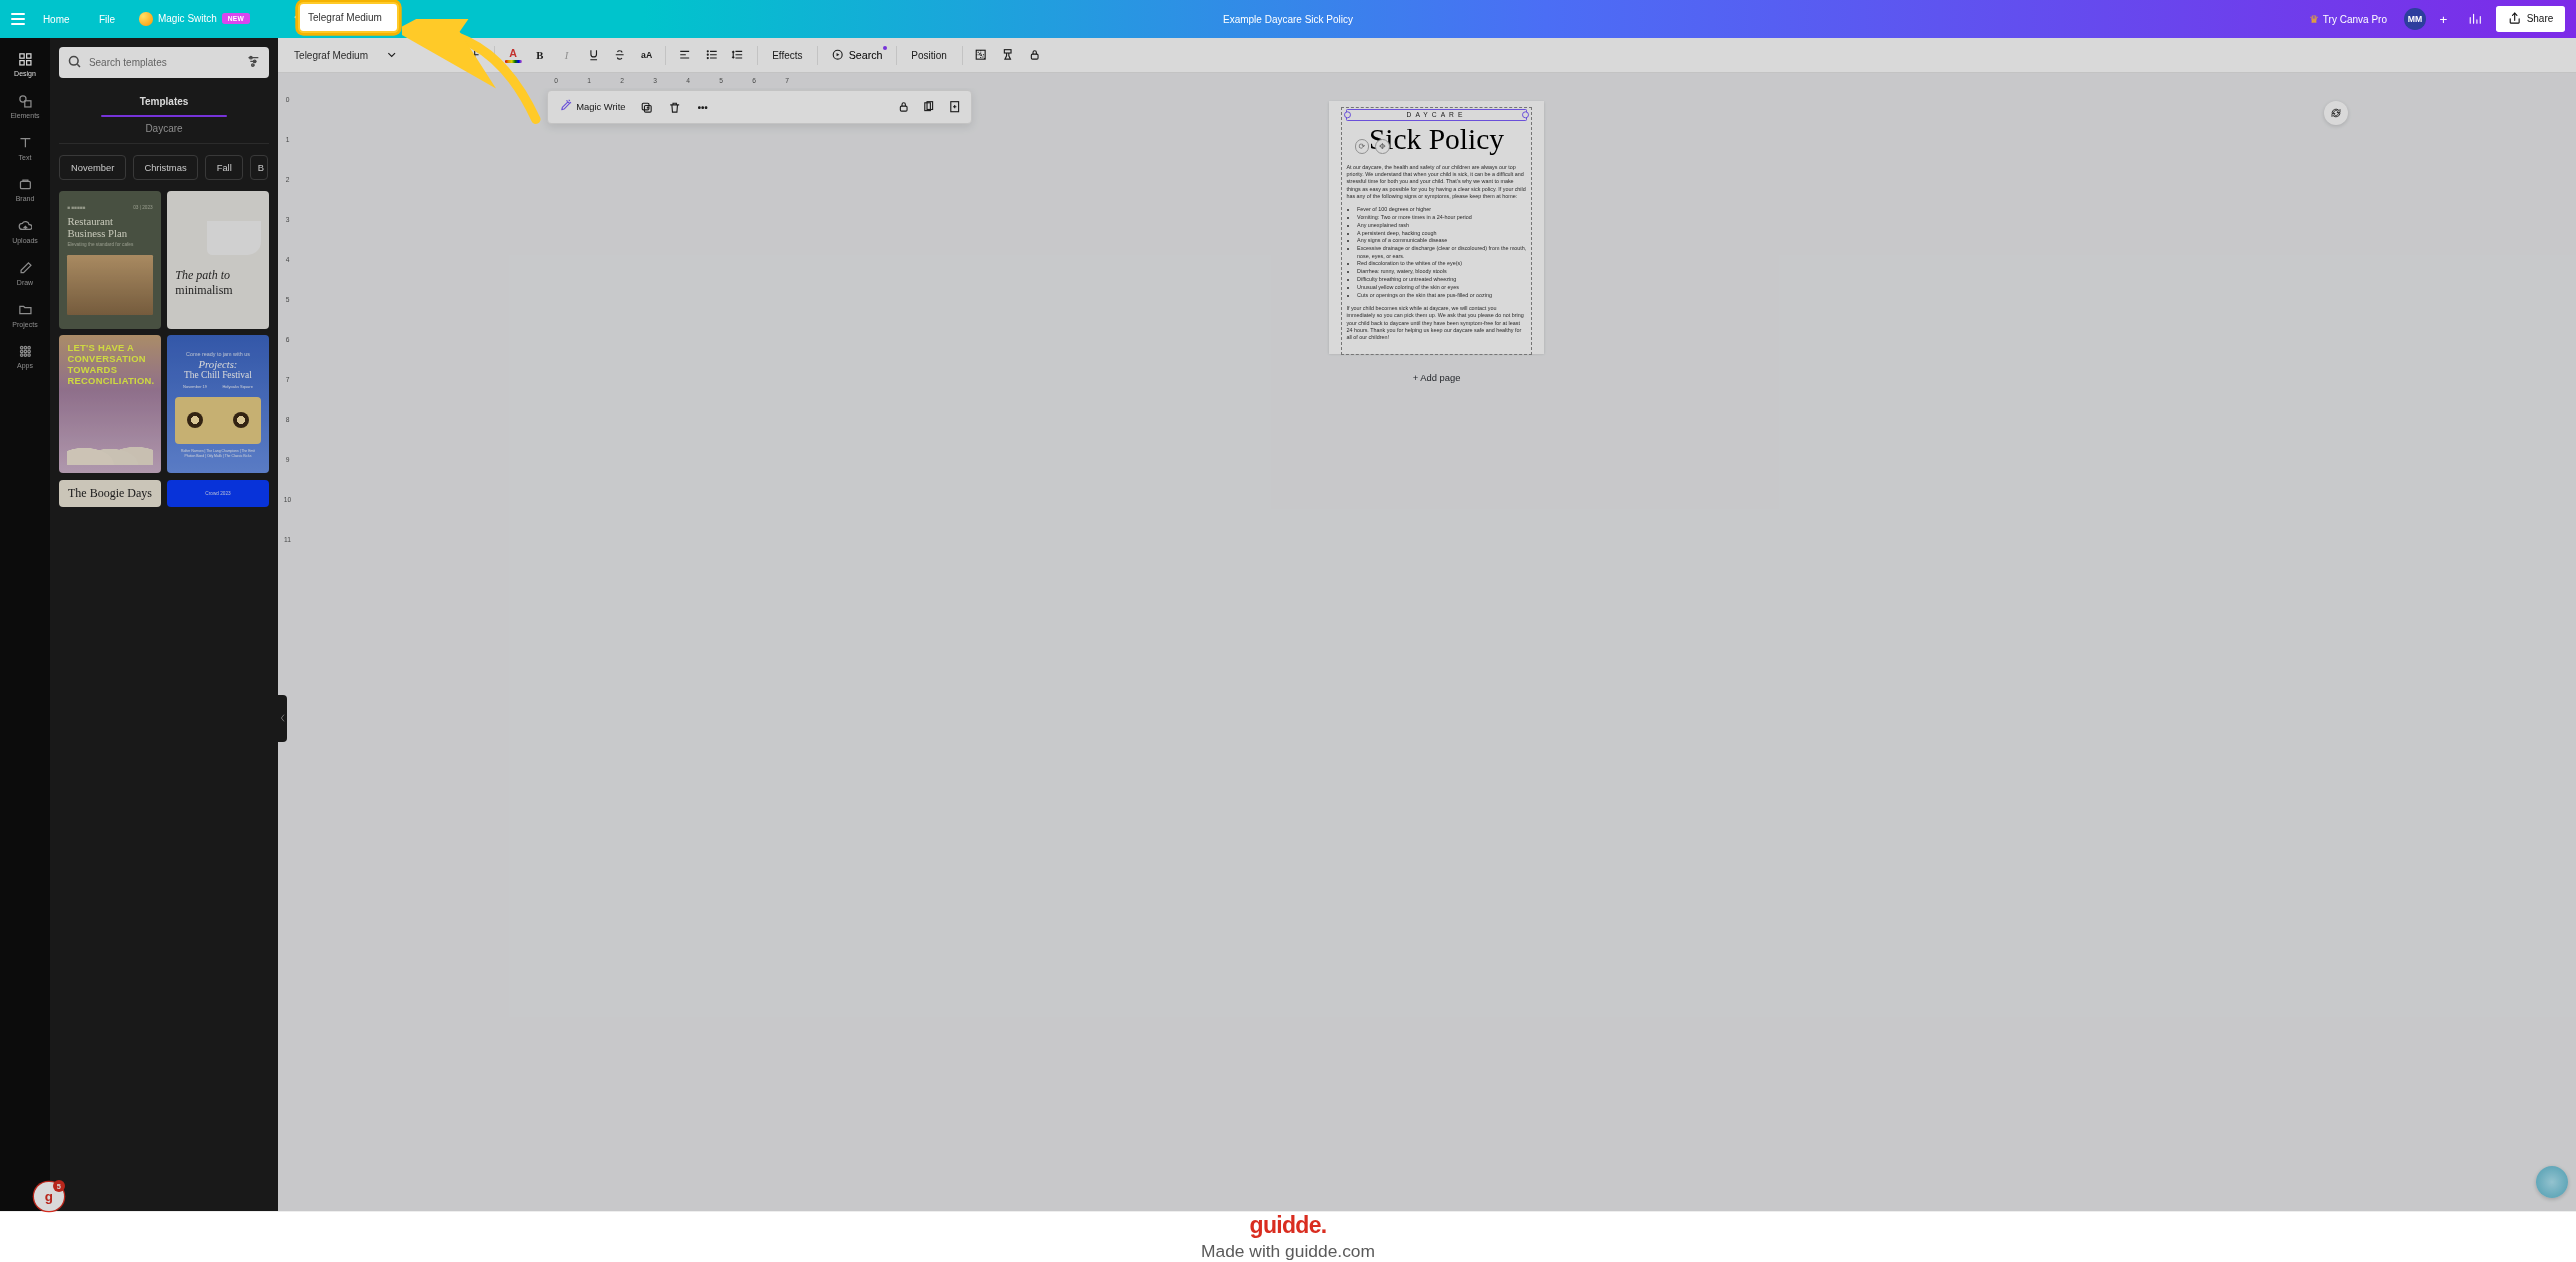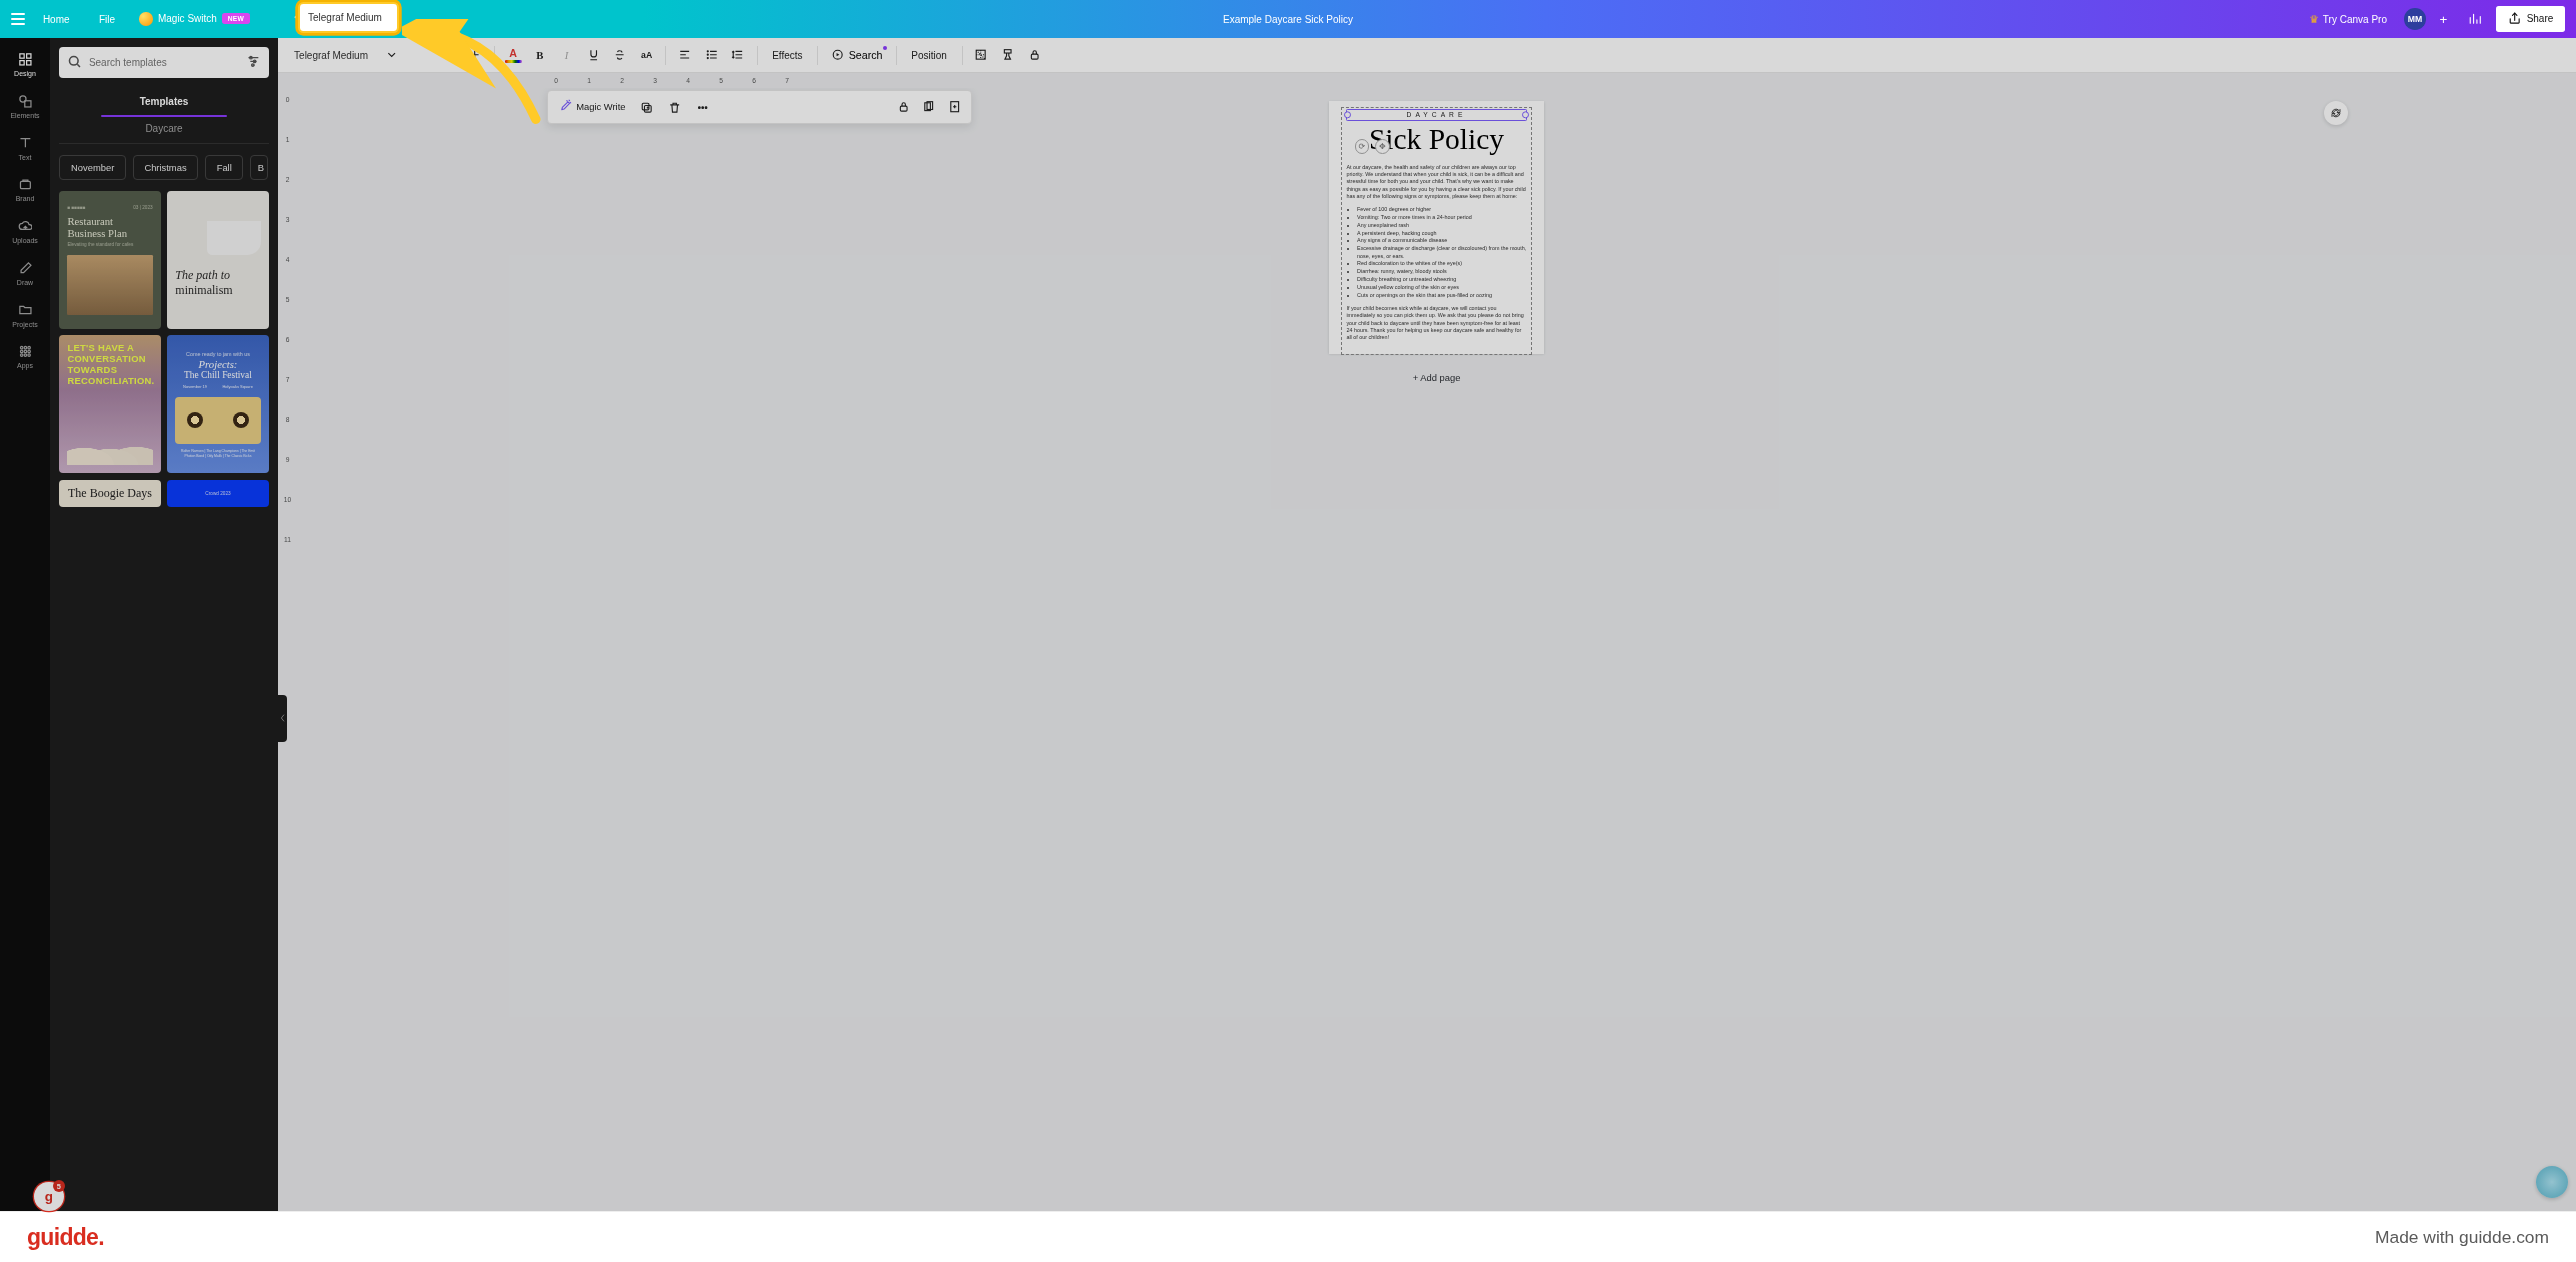--- a/index.html
+++ b/index.html
@@ -239,21 +239,21 @@
 
 
 .br-circle { position: absolute; right: 8px; bottom: 13.4px; width: 32px; height: 32px; border-radius: 50%; background: radial-gradient(circle at 50% 50%, #aee5f3, #5ab7cf); box-shadow: 0 1.3px 4px rgba(0,0,0,0.2); }
 
 
 .bl-badge { position: absolute; left: 34px; bottom: 0; width: 29.5px; height: 29.5px; border-radius: 50%; background: #fff; box-shadow: 0 0 0 1.3px #d92d20; display: flex; align-items: center; justify-content: center; }
 .bl-badge .g { color: #d92d20; font-weight: 900; font-size: 13.4px; }
 .bl-badge .n { position: absolute; top: -1.3px; right: -1.3px; width: 12px; height: 12px; border-radius: 50%; background: #d92d20; color: #fff; font-size: 7.4px; display: flex; align-items: center; justify-content: center; font-weight: 700; }
 
 
-.footer-bar { height: 51px; background: #fff; border-top: 0.7px solid #eee; display: flex; align-items: center; justify-content: space-between; padding: 0 27px; }
+.footer-bar { height: 51px; background: #fff; border-top: 0.7px solid #eee; display: flex; align-items: center; justify-content: space-between; padding: 0 27px; flex-direction: column; }
 .guidde-logo { color: #d92d20; font-weight: 900; font-size: 23px; letter-spacing: -0.7px; }
 .madewith { color: #5a5a5a; font-size: 17.4px; }
 
 .left-collapse-handle { position: absolute; left: 278px; top: 56%; width: 9.4px; height: 47px; background: #1e1e1e; border-radius: 0 4px 4px 0; display: flex; align-items: center; justify-content: center; cursor: pointer; z-index: 3; }
 .left-collapse-handle svg { width: 5.4px; height: 8px; fill: #888; }
 
 svg.icon { width: 13.4px; height: 13.4px; fill: none; stroke: currentColor; stroke-width: 2; stroke-linecap: round; stroke-linejoin: round; }
 
 </style>
 </head>

